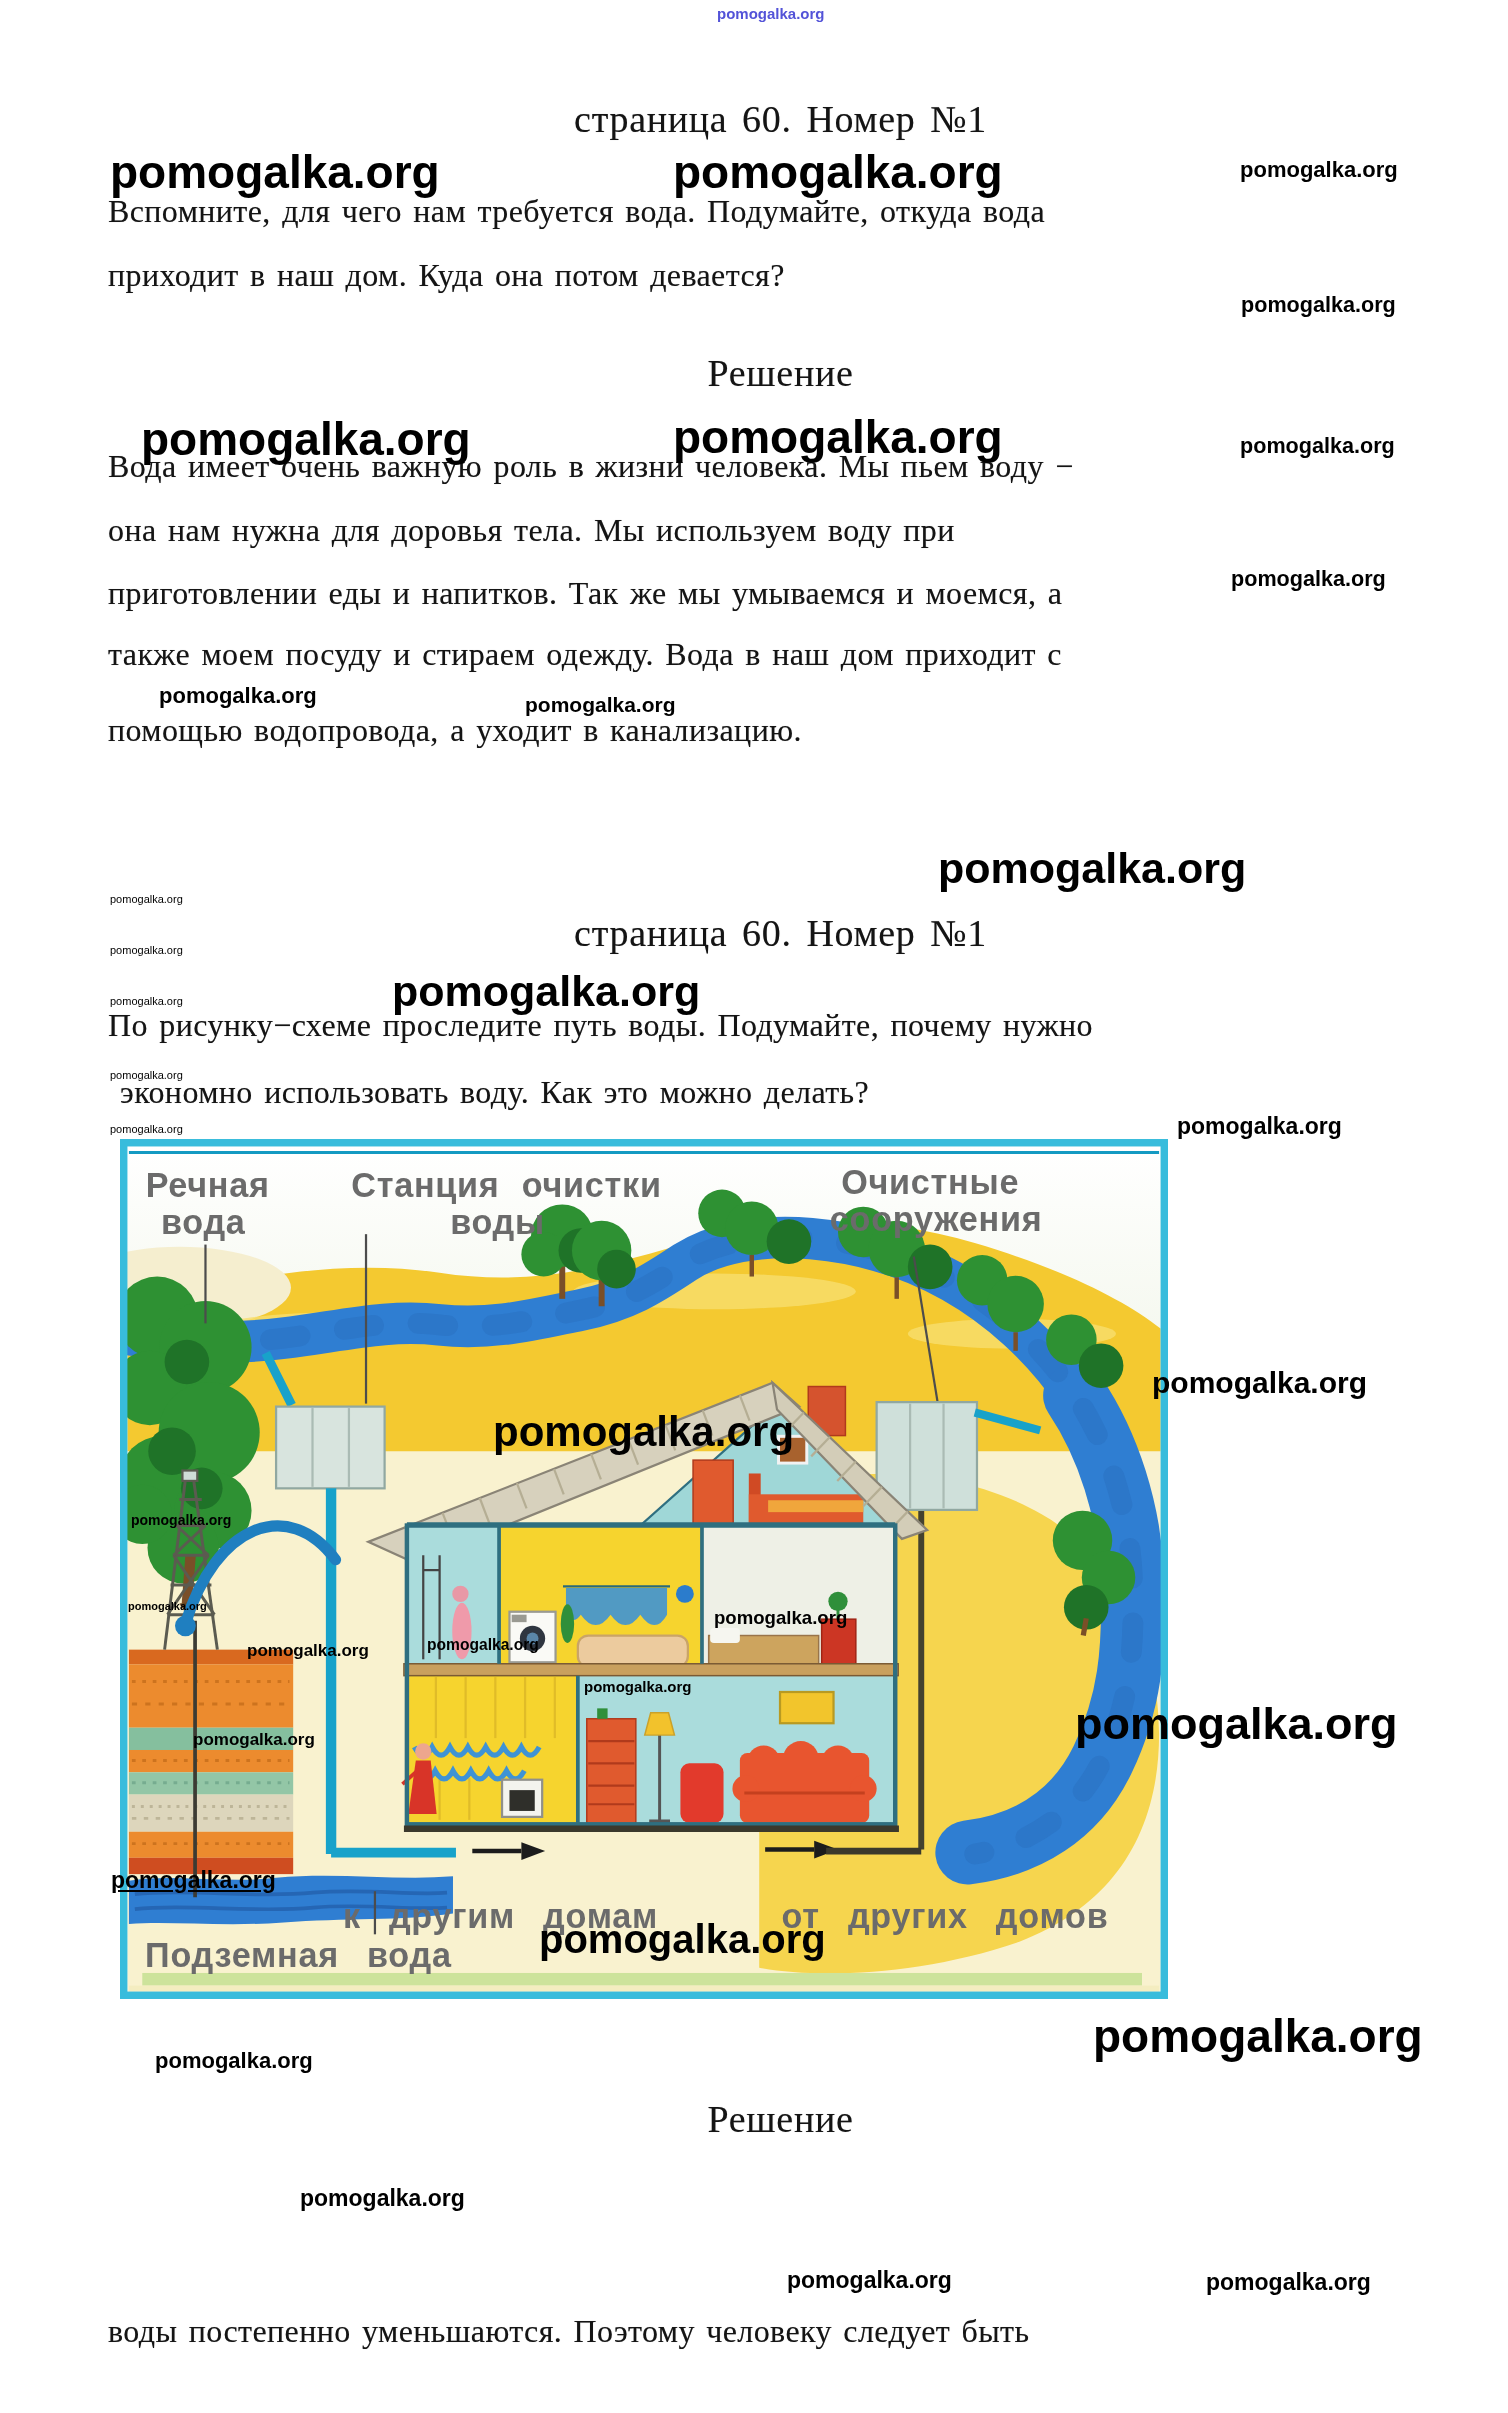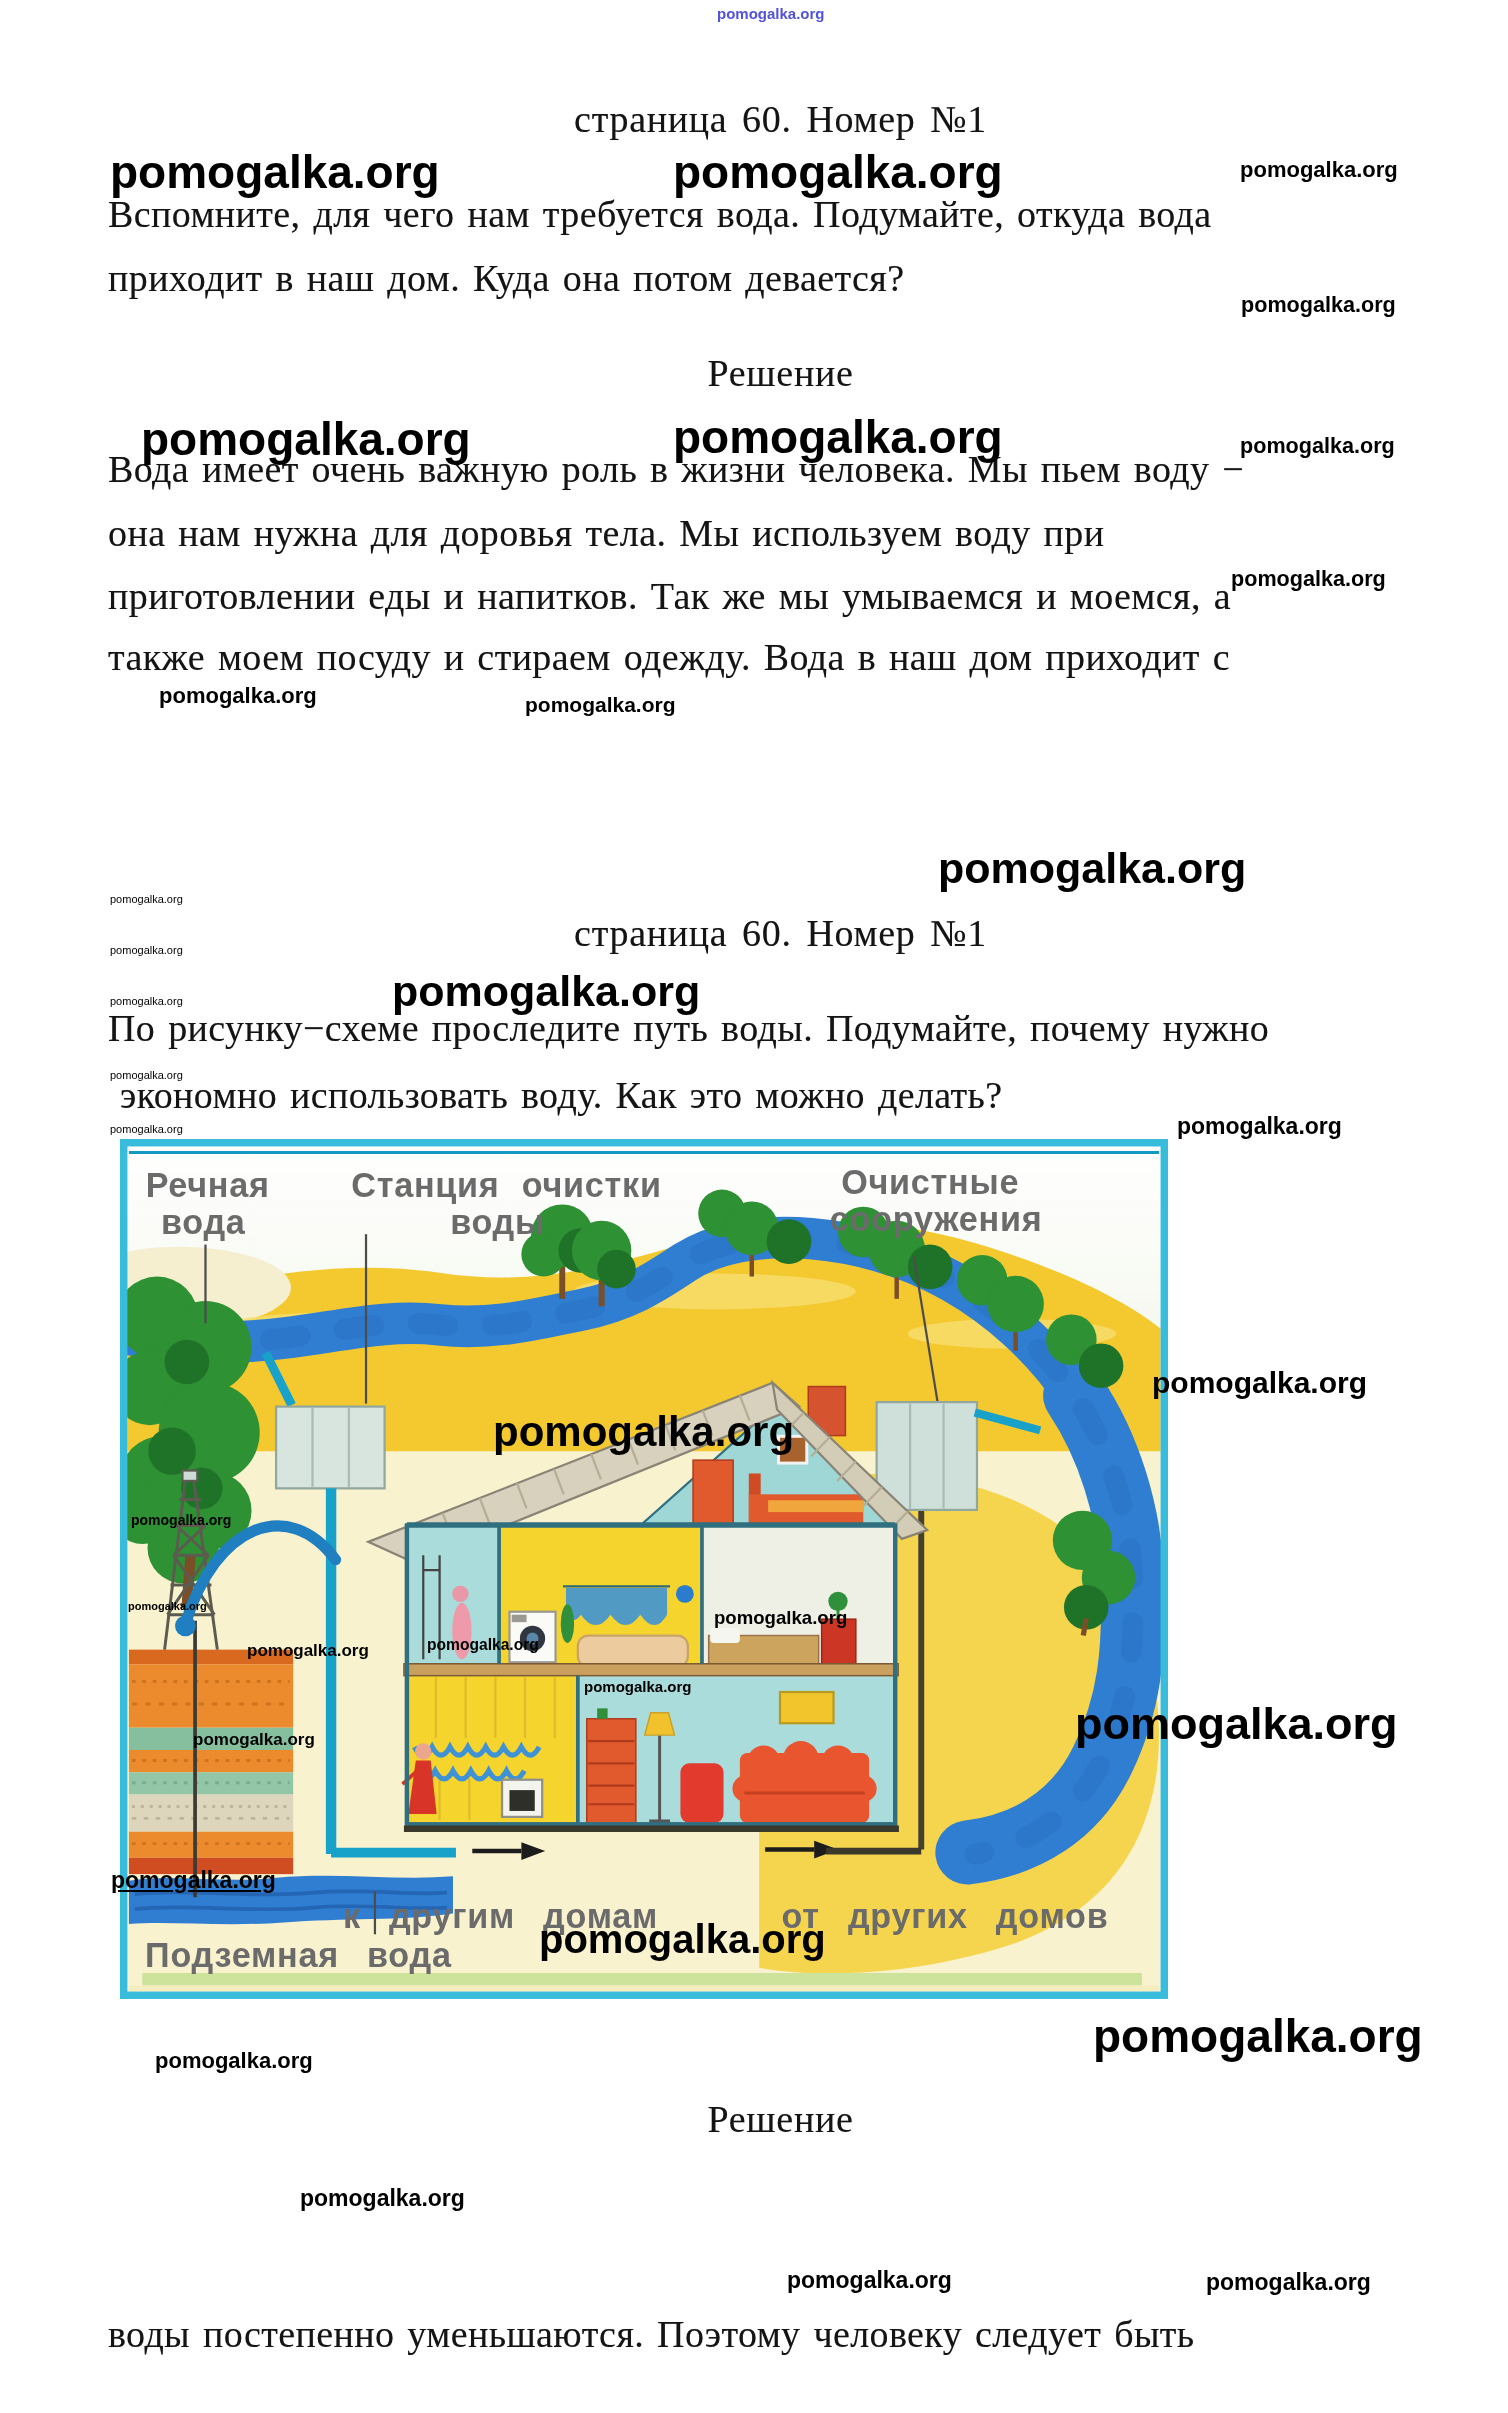--- a/index.html
+++ b/index.html
@@ -1,18 +1,18 @@
 <!DOCTYPE html>
 <html style="font-size:12px"><head>
 <meta charset="utf-8">
 <style>
   html,body{margin:0;padding:0;background:#888;}
   .page{position:relative;width:1509px;height:2413px;background:#ffffff;overflow:hidden;
         font-family:"Liberation Serif", serif;}
-  .tl{position:absolute;white-space:nowrap;font-size:38px;line-height:1;color:#141414;
+  .tl{position:absolute;white-space:nowrap;font-size:32px;line-height:1;color:#141414;
       letter-spacing:0.4px;word-spacing:3px;text-shadow:0 0 0.7px rgba(0,0,0,.4);}
   .hd{position:absolute;left:52px;width:1457px;text-align:center;white-space:nowrap;
       font-size:38px;line-height:1;color:#141414;letter-spacing:0.7px;word-spacing:4.5px;
       text-shadow:0 0 0.7px rgba(0,0,0,.4);}
   .wm{position:absolute;font-family:Liberation Sans, sans-serif;color:#000;
       line-height:1;white-space:nowrap;letter-spacing:0;}
   .figure{position:absolute;left:120px;top:1139px;width:1048px;height:1104px;}
   .figure svg{display:block;}
   #wm-layer{position:absolute;left:0;top:0;width:100%;height:100%;pointer-events:none;}
 </style>
@@ -22,20 +22,21 @@
 <div class="page">
 
   <div class="hd" style="top:100px">страница 60. Номер №1</div>
   <div class="tl" style="left:108px;top:195px">Вспомните, для чего нам требуется вода. Подумайте, откуда вода</div>
   <div class="tl" style="left:108px;top:259px">приходит в наш дом. Куда она потом девается?</div>
   <div class="hd" style="top:354px">Решение</div>
   <div class="tl" style="left:108px;top:450px">Вода имеет очень важную роль в жизни человека. Мы пьем воду −</div>
   <div class="tl" style="left:108px;top:514px">она нам нужна для доровья тела. Мы используем воду при</div>
   <div class="tl" style="left:108px;top:577px">приготовлении еды и напитков. Так же мы умываемся и моемся, а</div>
   <div class="tl" style="left:108px;top:638px">также моем посуду и стираем одежду. Вода в наш дом приходит с</div>
+  <div class="tl" style="left:108px;top:714px">помощью водопровода, а уходит в канализацию.</div>
 
   <div class="hd" style="top:914px">страница 60. Номер №1</div>
   <div class="tl" style="left:108px;top:1009px">По рисунку−схеме проследите путь воды. Подумайте, почему нужно</div>
   <div class="tl" style="left:120px;top:1076px">экономно использовать воду. Как это можно делать?</div>
 
   <div class="figure">
     <svg width="1048" height="860" viewBox="0 0 1410 1157" xmlns="http://www.w3.org/2000/svg">
       <defs>
         <linearGradient id="sky" x1="0" y1="0" x2="0" y2="1">
           <stop offset="0" stop-color="#ffffff"></stop>

